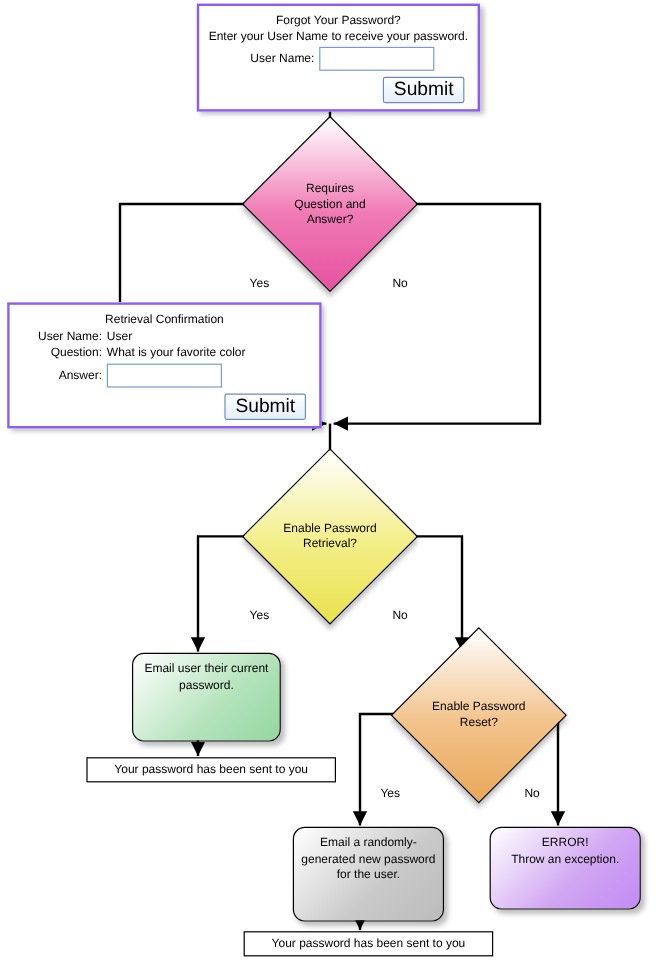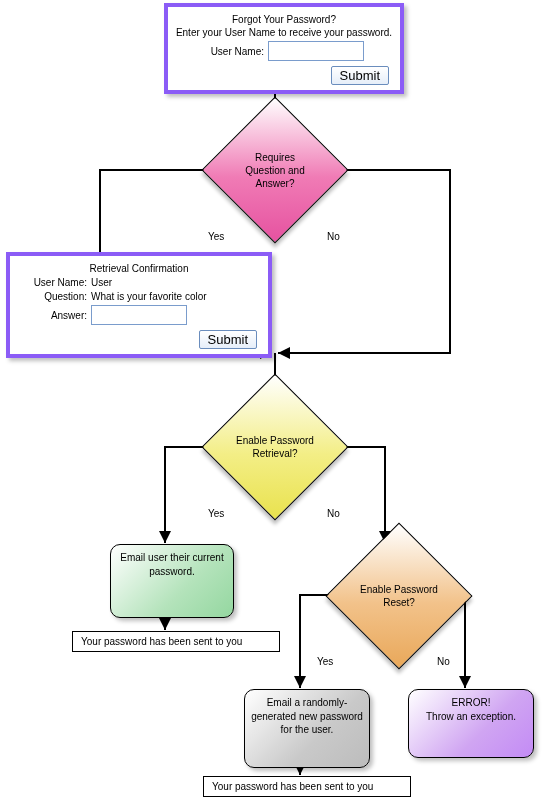--- a/index.html
+++ b/index.html
@@ -1,37 +1,37 @@
 <!DOCTYPE html>
 <html><head>
 <meta charset="utf-8">
 <style>
   html,body{margin:0;padding:0;background:#fff;font-family:Verdana,Arial,sans-serif;font-size:10px;color:#000}
   #stage{position:relative;width:547px;height:800px}
-  .box{position:absolute;border:4px solid #8b5cf6;background:#fff;box-shadow:3px 3px 4px rgba(0,0,0,.25)}
+  .box{position:absolute;border:2px solid #8b5cf6;background:#fff;box-shadow:3px 3px 4px rgba(0,0,0,.25)}
   .form{padding:5px;text-align:center}
   .form .title{margin:2px 0}
   .form .sub{margin:2px 0}
   .form .row{margin:3px 0;display:flex;align-items:center;justify-content:center;gap:4px}
   .form .row .lbl{min-width:60px;text-align:right}
   .form .row.left{justify-content:flex-start;padding-left:12px}
   .txt{border:1px solid #7a9ccc;height:16px;width:90px;font-size:10px;padding:1px 2px;background:#fff}
   .btnwrap{text-align:right;padding:2px 6px 0 0}
-  .btn{border:1px solid #6a8dbd;background:linear-gradient(#fff,#e6eef9);font-size:13px;padding:1px 8px;cursor:pointer;border-radius:2px}
+  .btn{border:1px solid #6a8dbd;background:linear-gradient(#fff,#e6eef9);font-size:16px;padding:1px 8px;cursor:pointer;border-radius:2px}
   .diamond{position:absolute}
   .diamond .shp{position:absolute;inset:0;transform:rotate(45deg);border:1.5px solid #000;box-shadow:3px 3px 4px rgba(0,0,0,.25)}
   .diamond .dlabel{position:absolute;inset:0;display:flex;align-items:center;justify-content:center;text-align:center;padding:12px;line-height:1.3}
   .d-pink .shp{background:linear-gradient(135deg,#fff 0%,#f07bb5 55%,#e652a0 100%)}
   .d-yellow .shp{background:linear-gradient(135deg,#fff 0%,#f3ee86 55%,#e9e24e 100%)}
   .d-orange .shp{background:linear-gradient(135deg,#fff 0%,#f2c28a 55%,#e9a85a 100%)}
   .act{position:absolute;border:1.5px solid #000;border-radius:10px;text-align:center;display:flex;align-items:flex-start;justify-content:center;padding:6px;box-shadow:3px 3px 4px rgba(0,0,0,.25);line-height:1.35}
   .a-green{background:linear-gradient(135deg,#fff,#b4e3bb 60%,#94d7a0)}
   .a-grey{background:linear-gradient(135deg,#fff,#c9c9c9 60%,#bcbcbc)}
   .a-purple{background:linear-gradient(135deg,#fff,#d0a5f2 60%,#c38bf5)}
-  .msg{position:absolute;border:1px solid #000;background:#fff;text-align:left;padding:4px 8px}
+  .msg{position:absolute;border:1px solid #000;background:#fff;text-align:center;padding:4px 8px}
   .edge{position:absolute;font-size:10px}
 </style>
 </head>
 <body>
 
 <div id="stage">
 
   <svg width="547" height="800" style="position:absolute;left:0;top:0">
     <defs>
         <marker id="arr" markerWidth="8" markerHeight="8" refX="6" refY="3" orient="auto">

